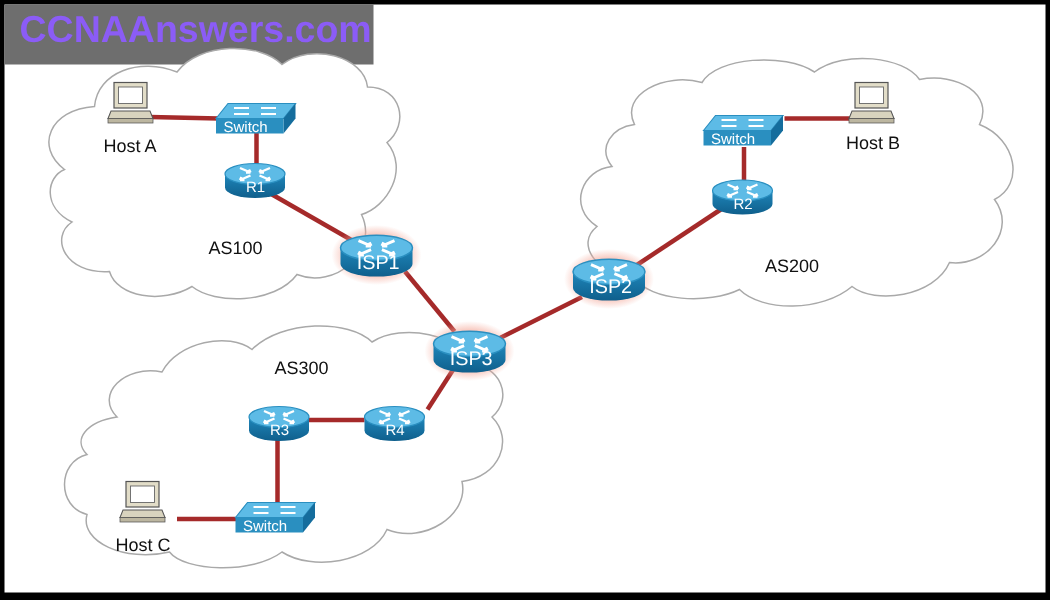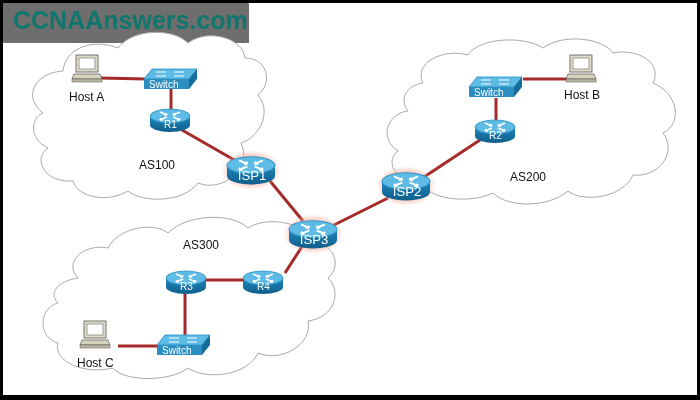--- a/index.html
+++ b/index.html
@@ -1,19 +1,19 @@
 <!DOCTYPE html>
 <html><head>
 <meta charset="utf-8">
 <style>
   html,body{margin:0;padding:0;background:#000;}
   #stage{position:relative;width:700px;height:400px;overflow:hidden;background:#000;font-family:"Liberation Sans",sans-serif;}
   #canvas{position:absolute;left:3px;top:3px;width:694px;height:392px;background:#fff;}
   #wm-bg{position:absolute;left:0;top:0;width:246px;height:40px;background:#6e6e6e;}
-  #watermark{position:absolute;left:10px;top:3px;font-size:25px;font-weight:bold;color:#0f766e;letter-spacing:0px;z-index:5;}
+  #watermark{position:absolute;left:10px;top:3px;font-size:25px;font-weight:bold;color:#8b5cf6;letter-spacing:0px;z-index:5;}
   svg{position:absolute;left:0;top:0;}
   .lbl{font-family:"Liberation Sans",sans-serif;font-size:12px;fill:#111;}
   .devlbl{font-family:"Liberation Sans",sans-serif;font-size:10px;fill:#fff;}
   .isplbl{font-family:"Liberation Sans",sans-serif;font-size:11px;fill:#fff;}
 </style>
 </head>
 <body>
 
 <div id="stage">
   <div id="canvas">

